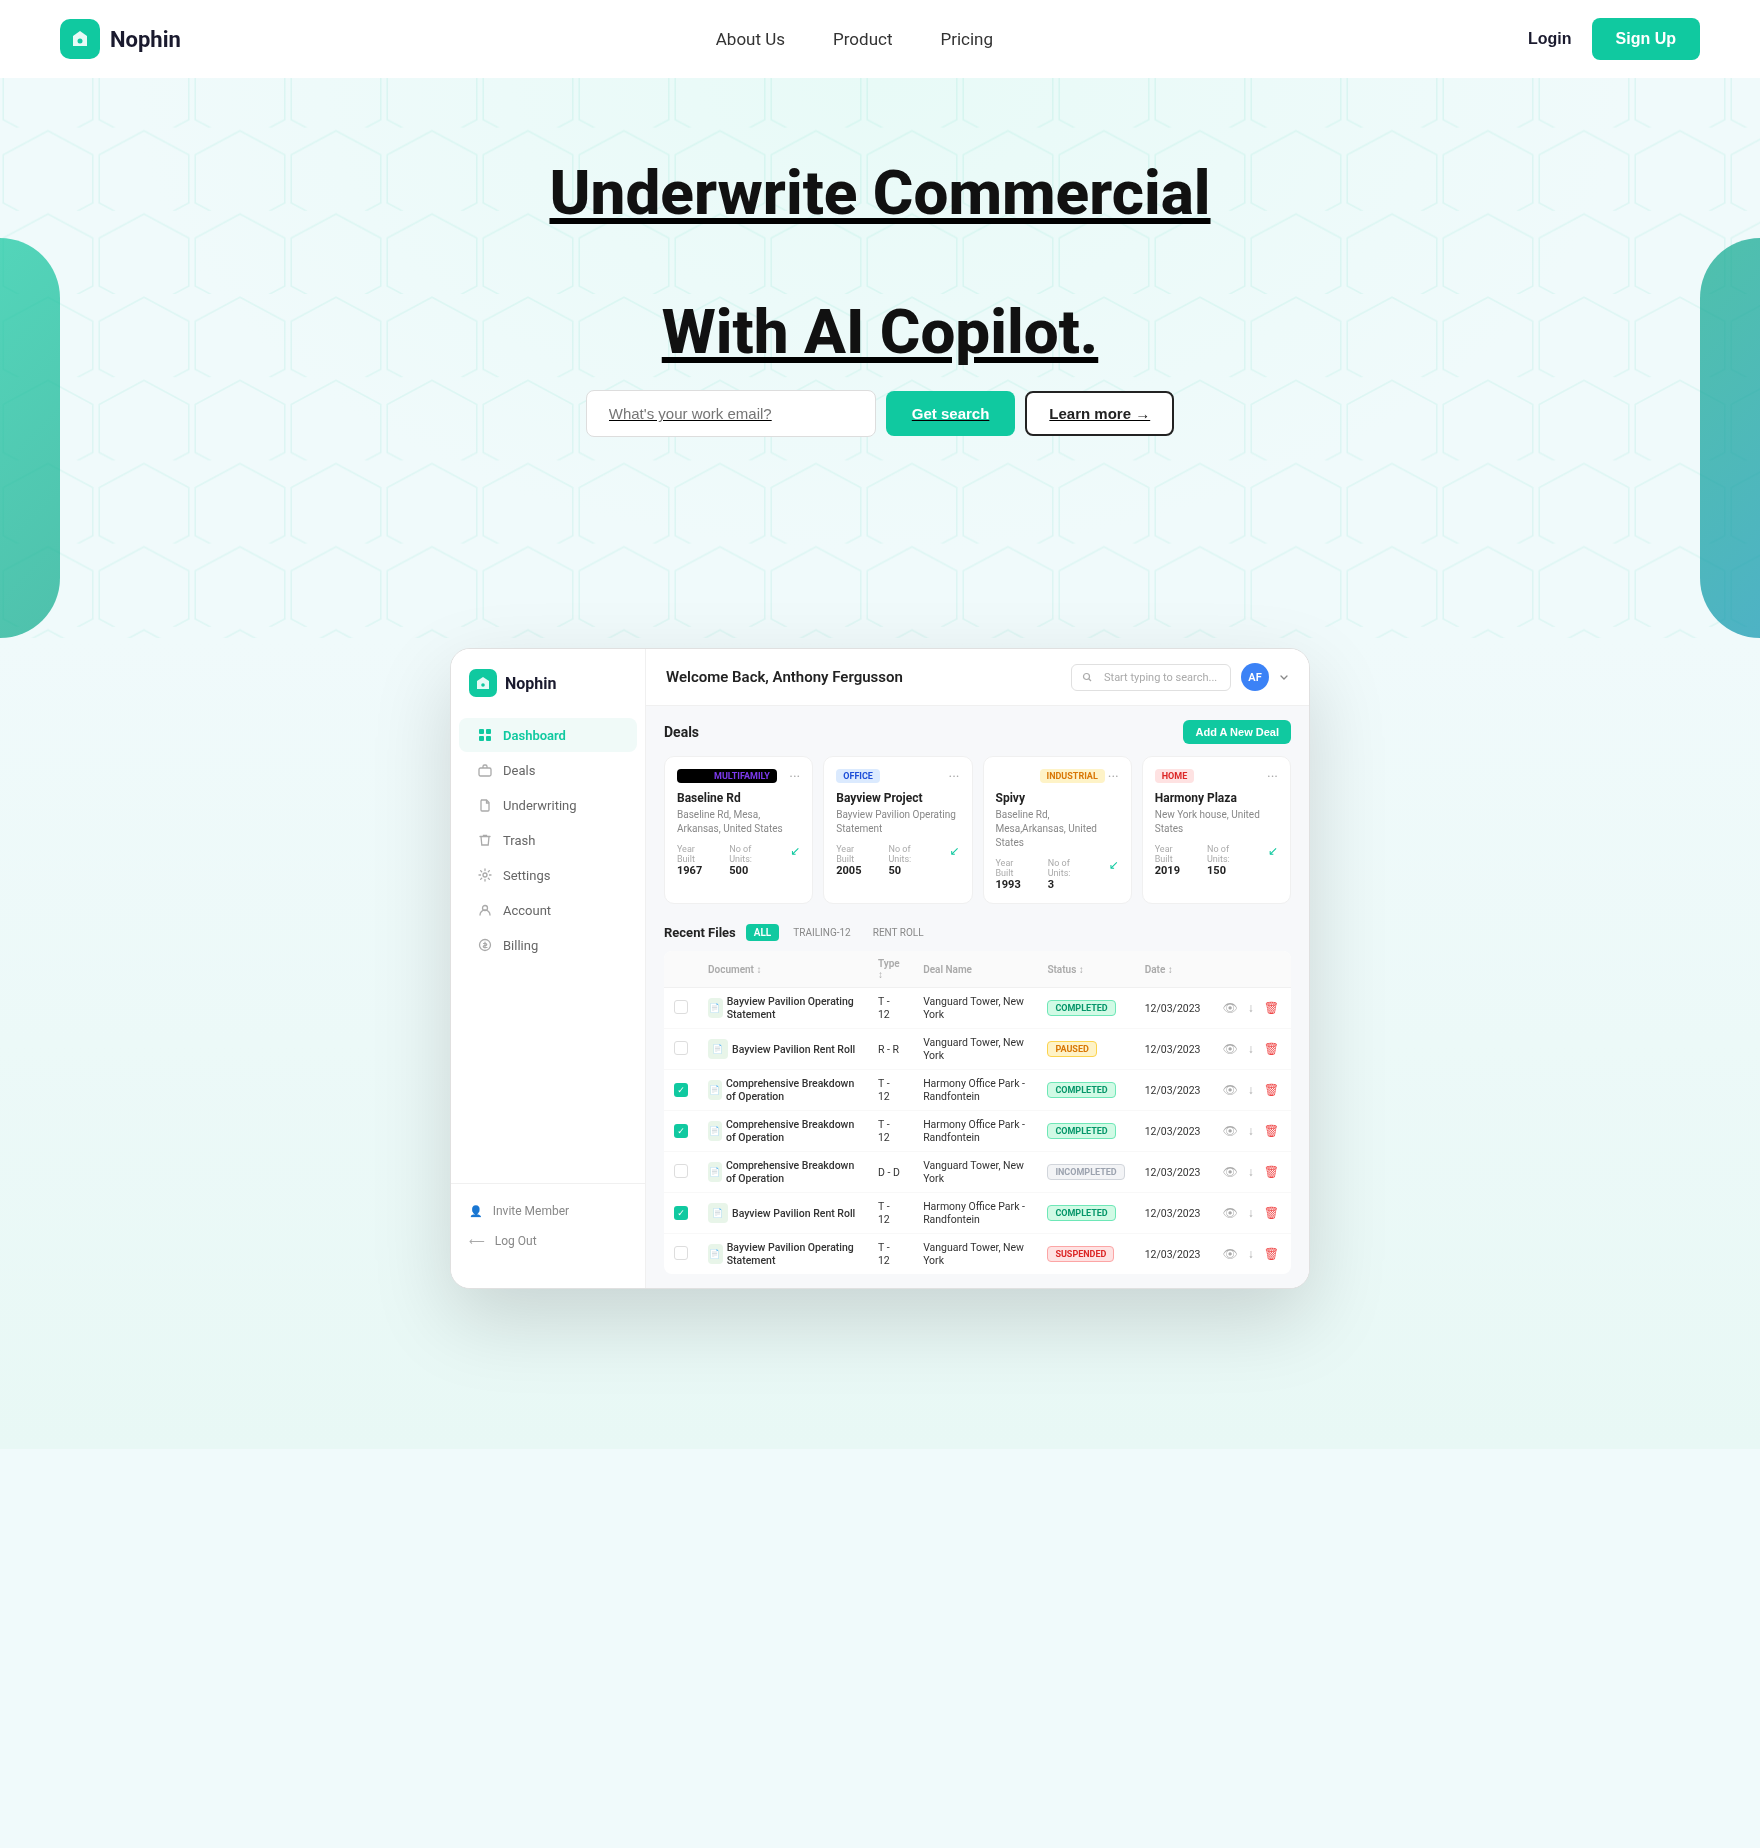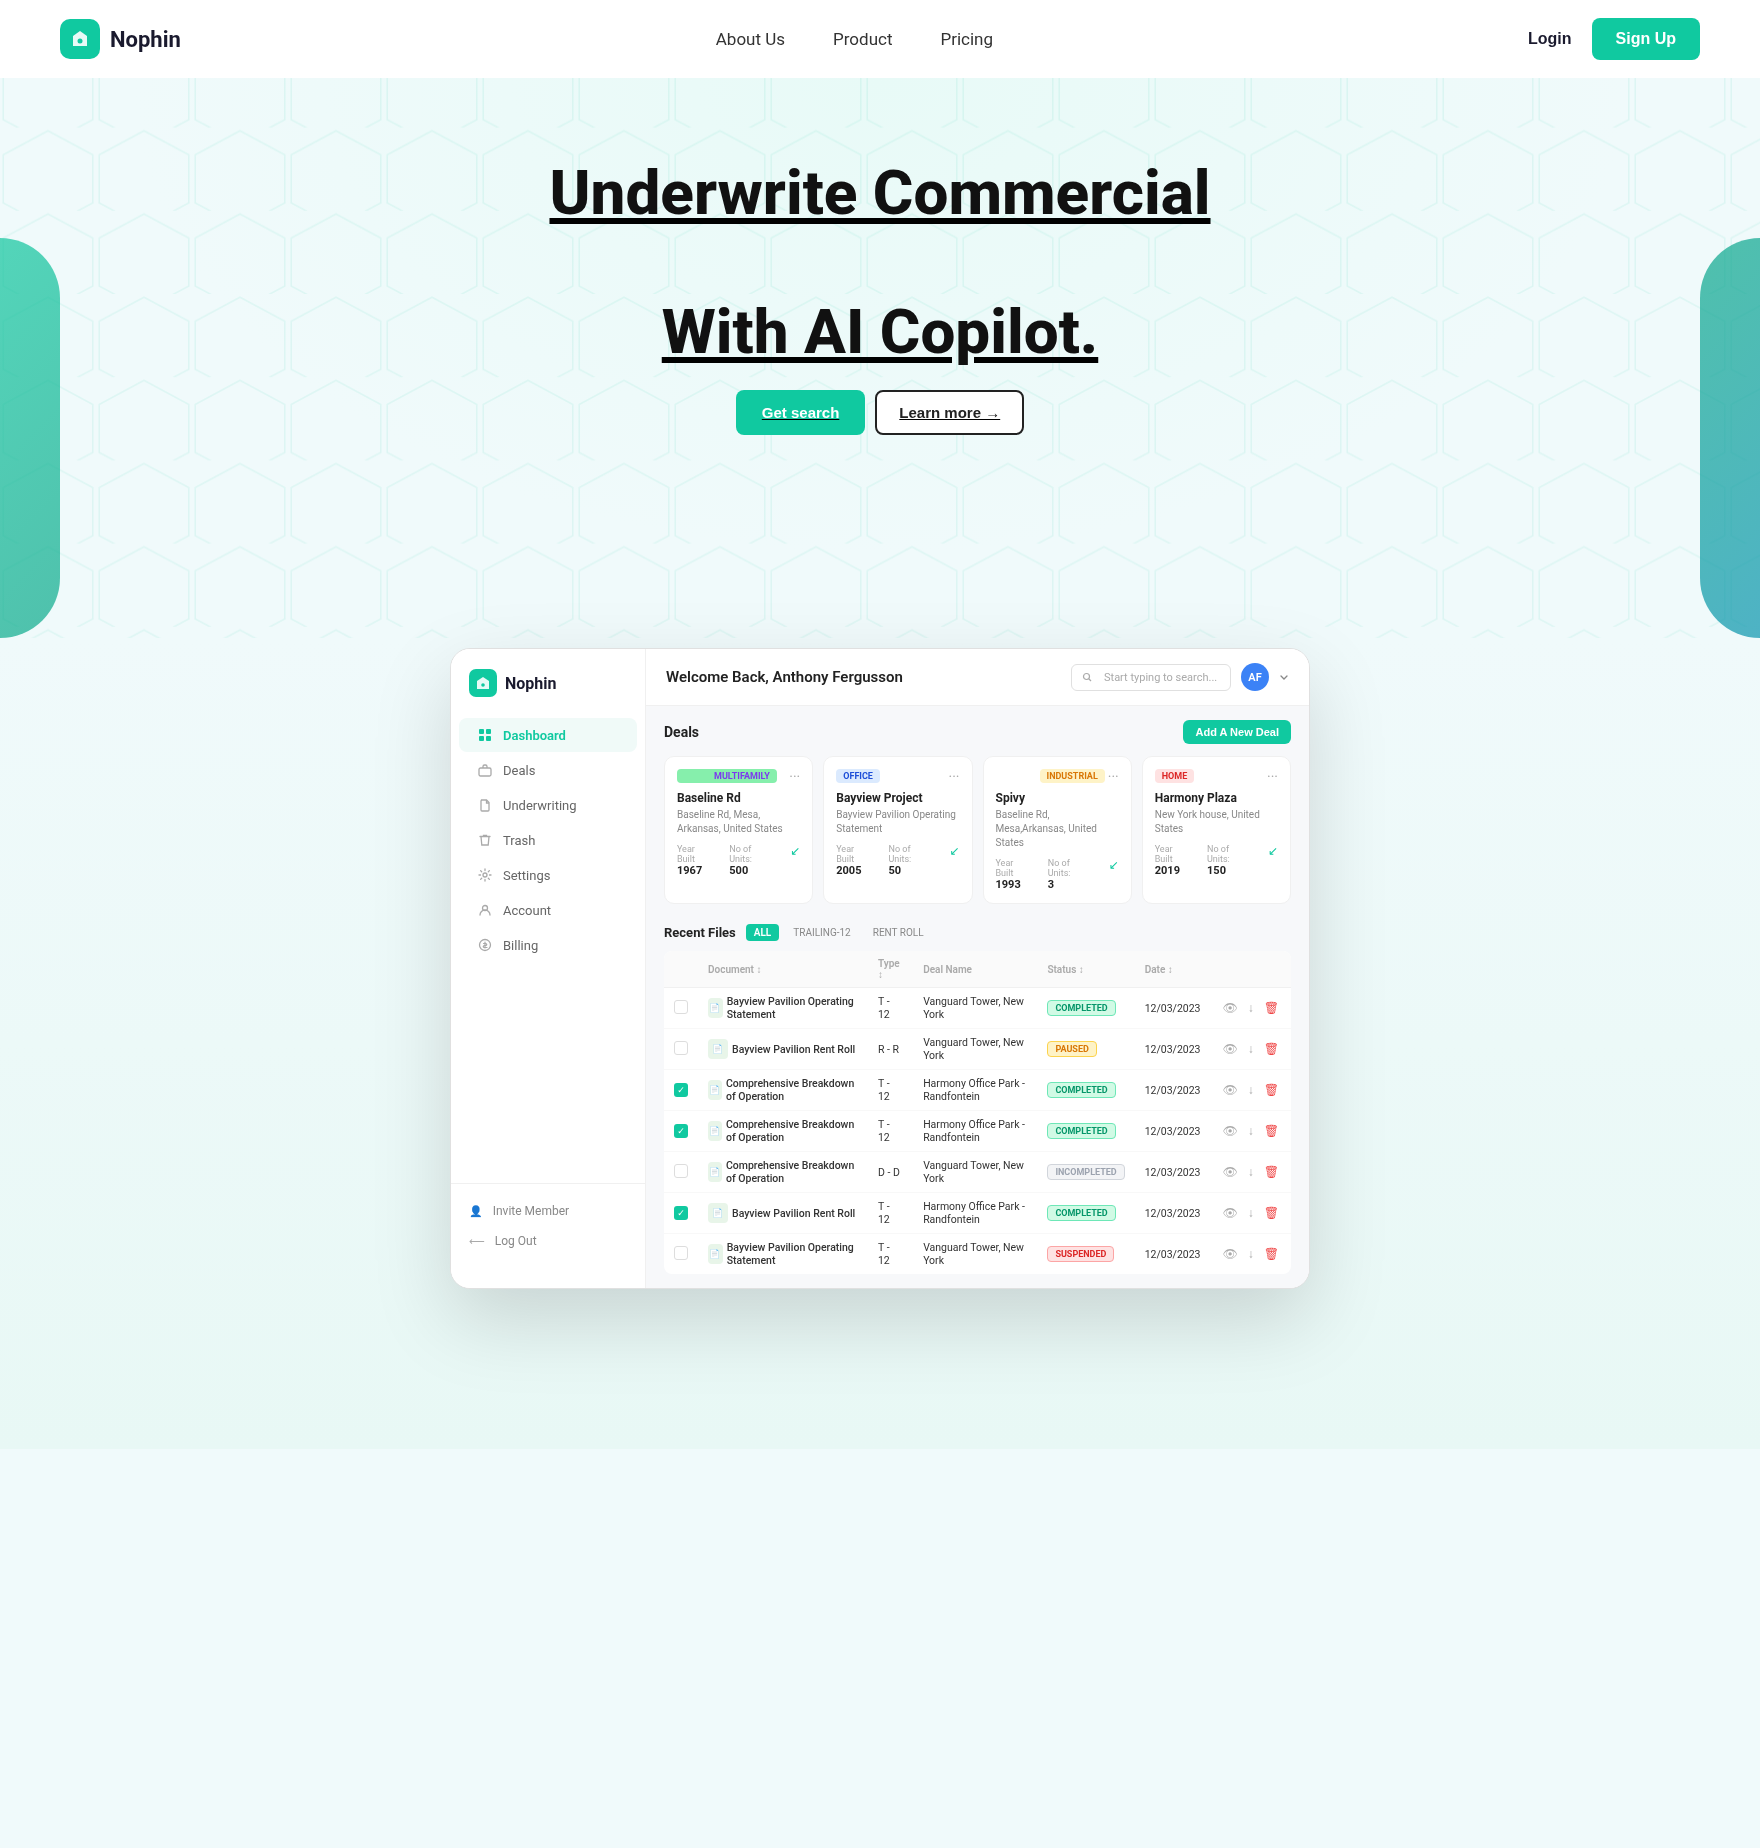--- a/index.html
+++ b/index.html
@@ -56,21 +56,21 @@
     .avatar { width: 28px; height: 28px; border-radius: 50%; background: #3b82f6; display: flex; align-items: center; justify-content: center; font-size: 11px; color: white; font-weight: 600; }
 
     
     .deals-section { padding: 14px 18px 10px; }
     .deals-header { display: flex; align-items: center; justify-content: space-between; margin-bottom: 12px; }
     .deals-title { font-size: 14px; font-weight: 700; color: #222; }
     .btn-add-deal { background: #10c9a0; color: white; border: none; border-radius: 6px; padding: 6px 12px; font-size: 11px; font-weight: 600; cursor: pointer; }
     .deals-grid { display: grid; grid-template-columns: repeat(4, 1fr); gap: 10px; }
     .deal-card { background: white; border-radius: 10px; padding: 12px; border: 1px solid #f0f0f0; }
     .deal-tag { display: inline-block; border-radius: 4px; padding: 2px 7px; font-size: 9px; font-weight: 700; text-transform: uppercase; margin-bottom: 8px; }
-    .tag-multifamily { background: #86efac; color: #7c3aed; padding-left: 37px; }
+    .tag-multifamily { background: #000000; color: #7c3aed; padding-left: 37px; }
     .tag-office { background: #dbeafe; color: #1d4ed8; }
     .tag-industrial { background: #fef3c7; color: #d97706; margin-left: 44px; }
     .tag-home { background: #fee2e2; color: #dc2626; }
     .deal-menu { color: #aaa; font-size: 14px; cursor: pointer; }
     .deal-card-header { display: flex; align-items: flex-start; justify-content: space-between; }
     .deal-name { font-size: 12px; font-weight: 700; color: #222; margin-bottom: 3px; }
     .deal-addr { font-size: 10px; color: #888; line-height: 1.4; }
     .deal-stats { display: flex; gap: 16px; margin-top: 8px; }
     .deal-stat-label { font-size: 9px; color: #aaa; }
     .deal-stat-val { font-size: 11px; font-weight: 700; color: #222; }
@@ -144,20 +144,21 @@
   <div class="deco-left"></div>
   <div class="deco-right"></div>
 
   <div class="hero-content">
     <h1>
       <span>Underwrite Commercial</span><br>
       <br>
       <span>With AI Copilot.</span>
     </h1>
     <div class="hero-form">
+      <input class="hero-input" type="email" placeholder="What's your work email?" style="">
       <button class="btn-get-started">Get search</button>
       <button class="btn-learn-more">
         <span>Learn more →</span>
       </button>
     </div>
   </div>
 </section>
 
 <div style="position:relative; z-index:2; background: linear-gradient(to bottom, #f0fafb 0%, #e8f8f5 100%); padding-top: 10px; padding-bottom: 80px;">
   <div class="app-wrapper">

